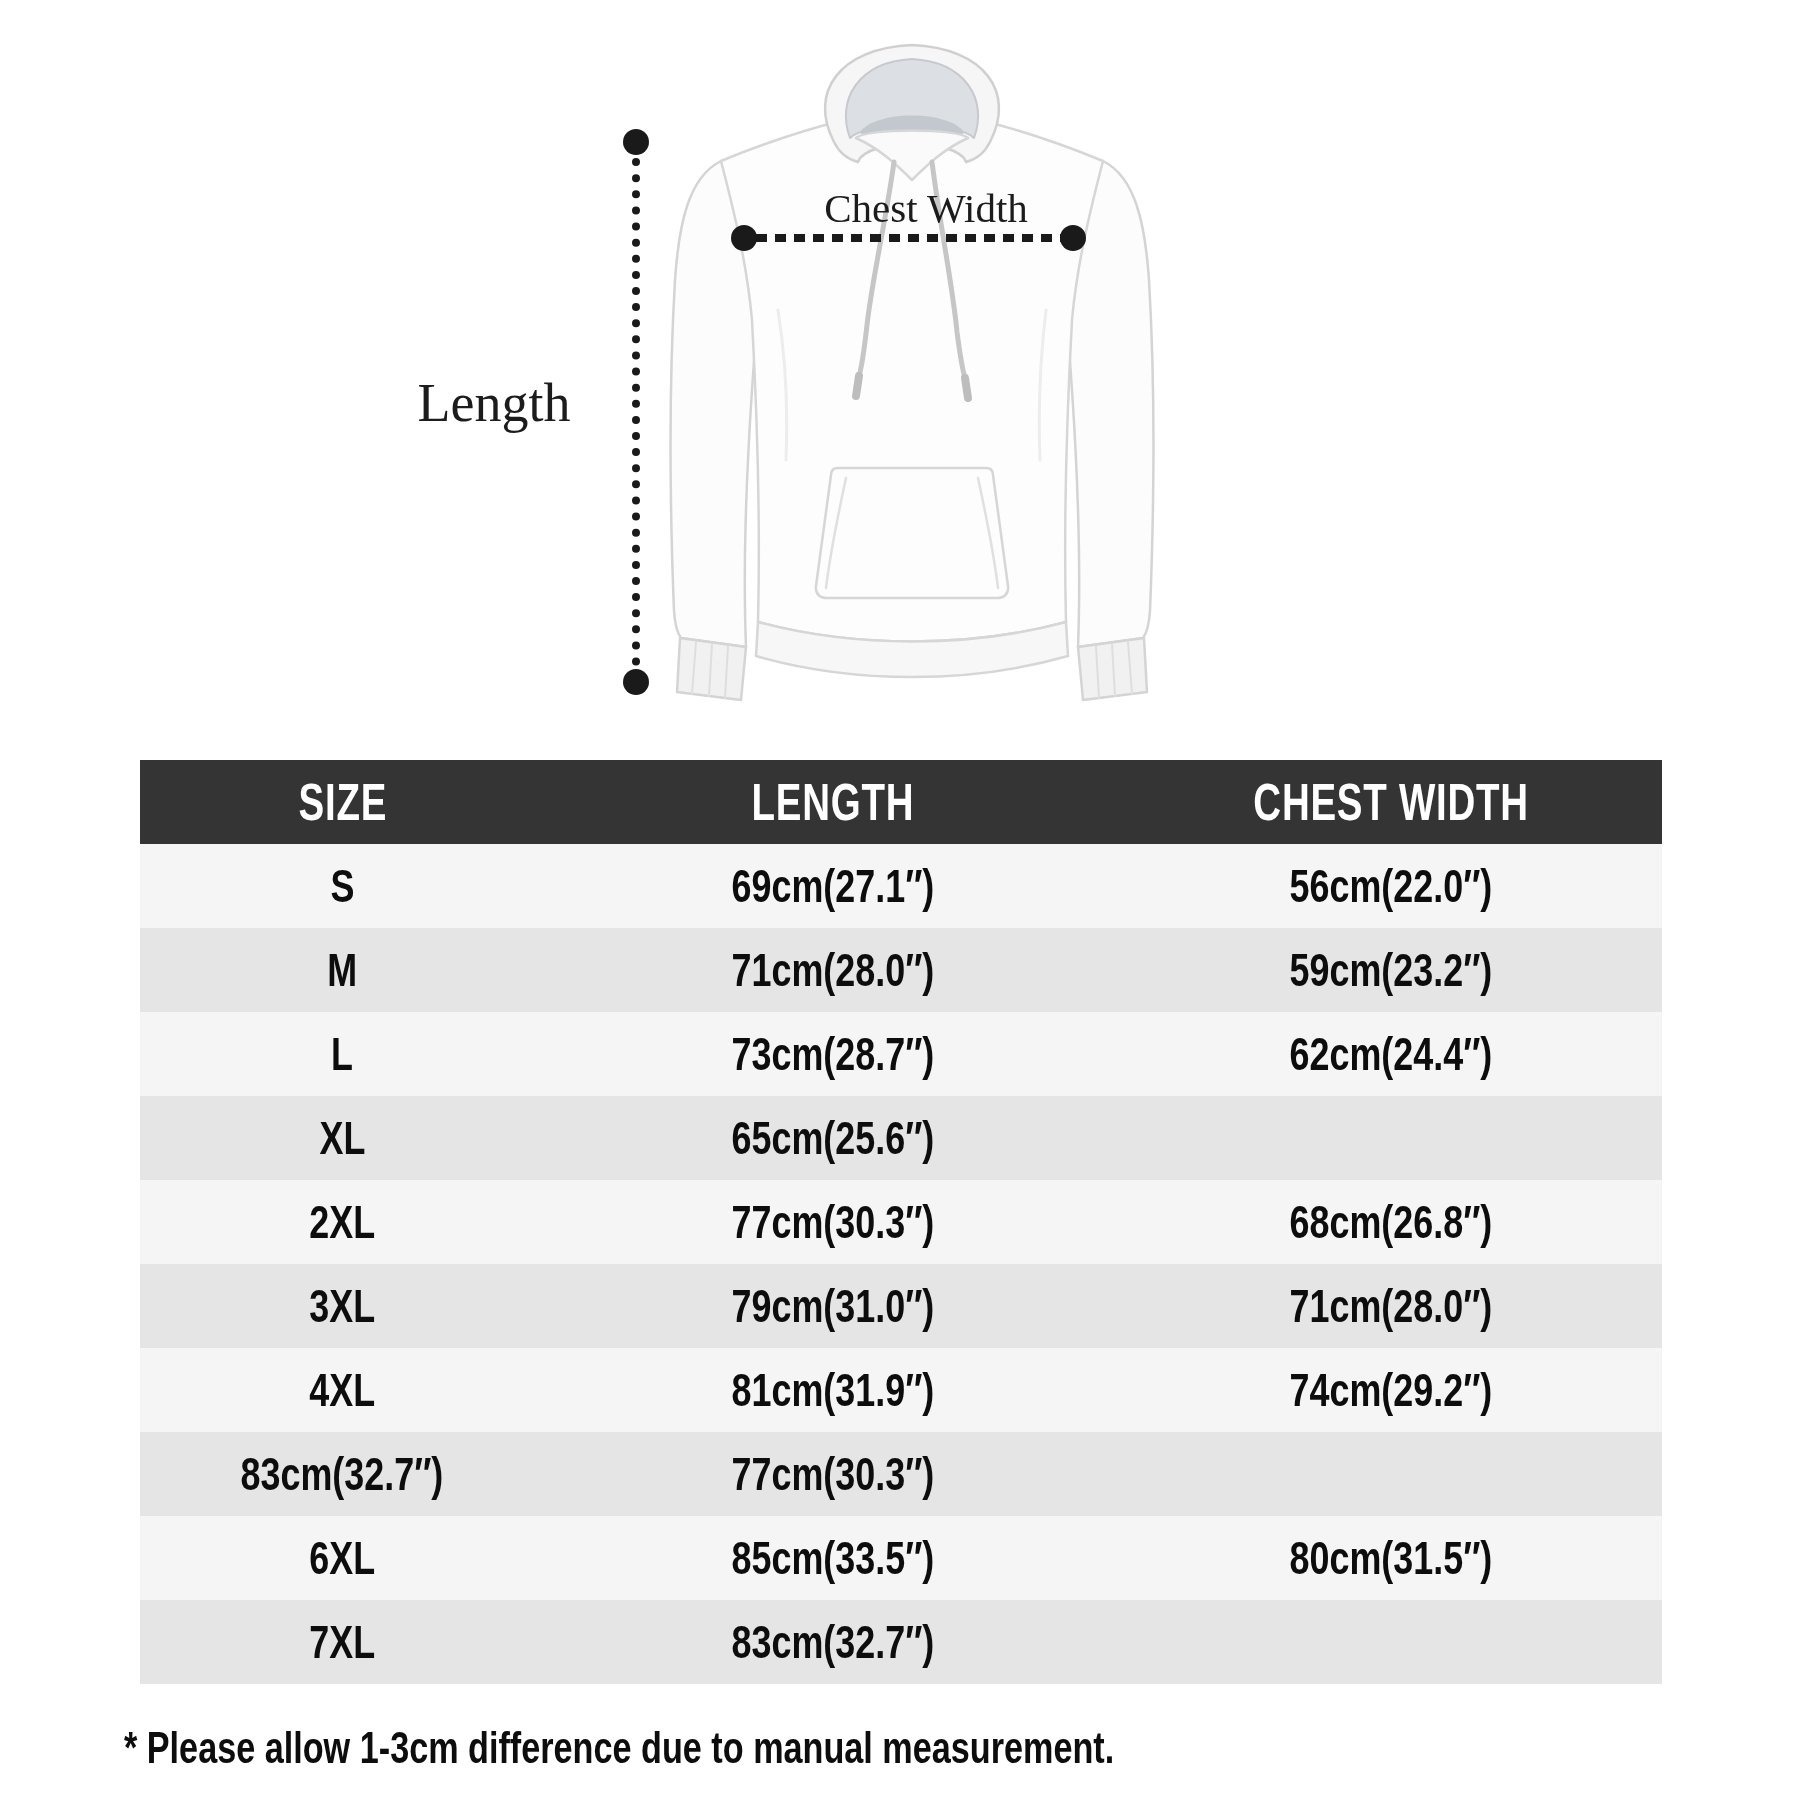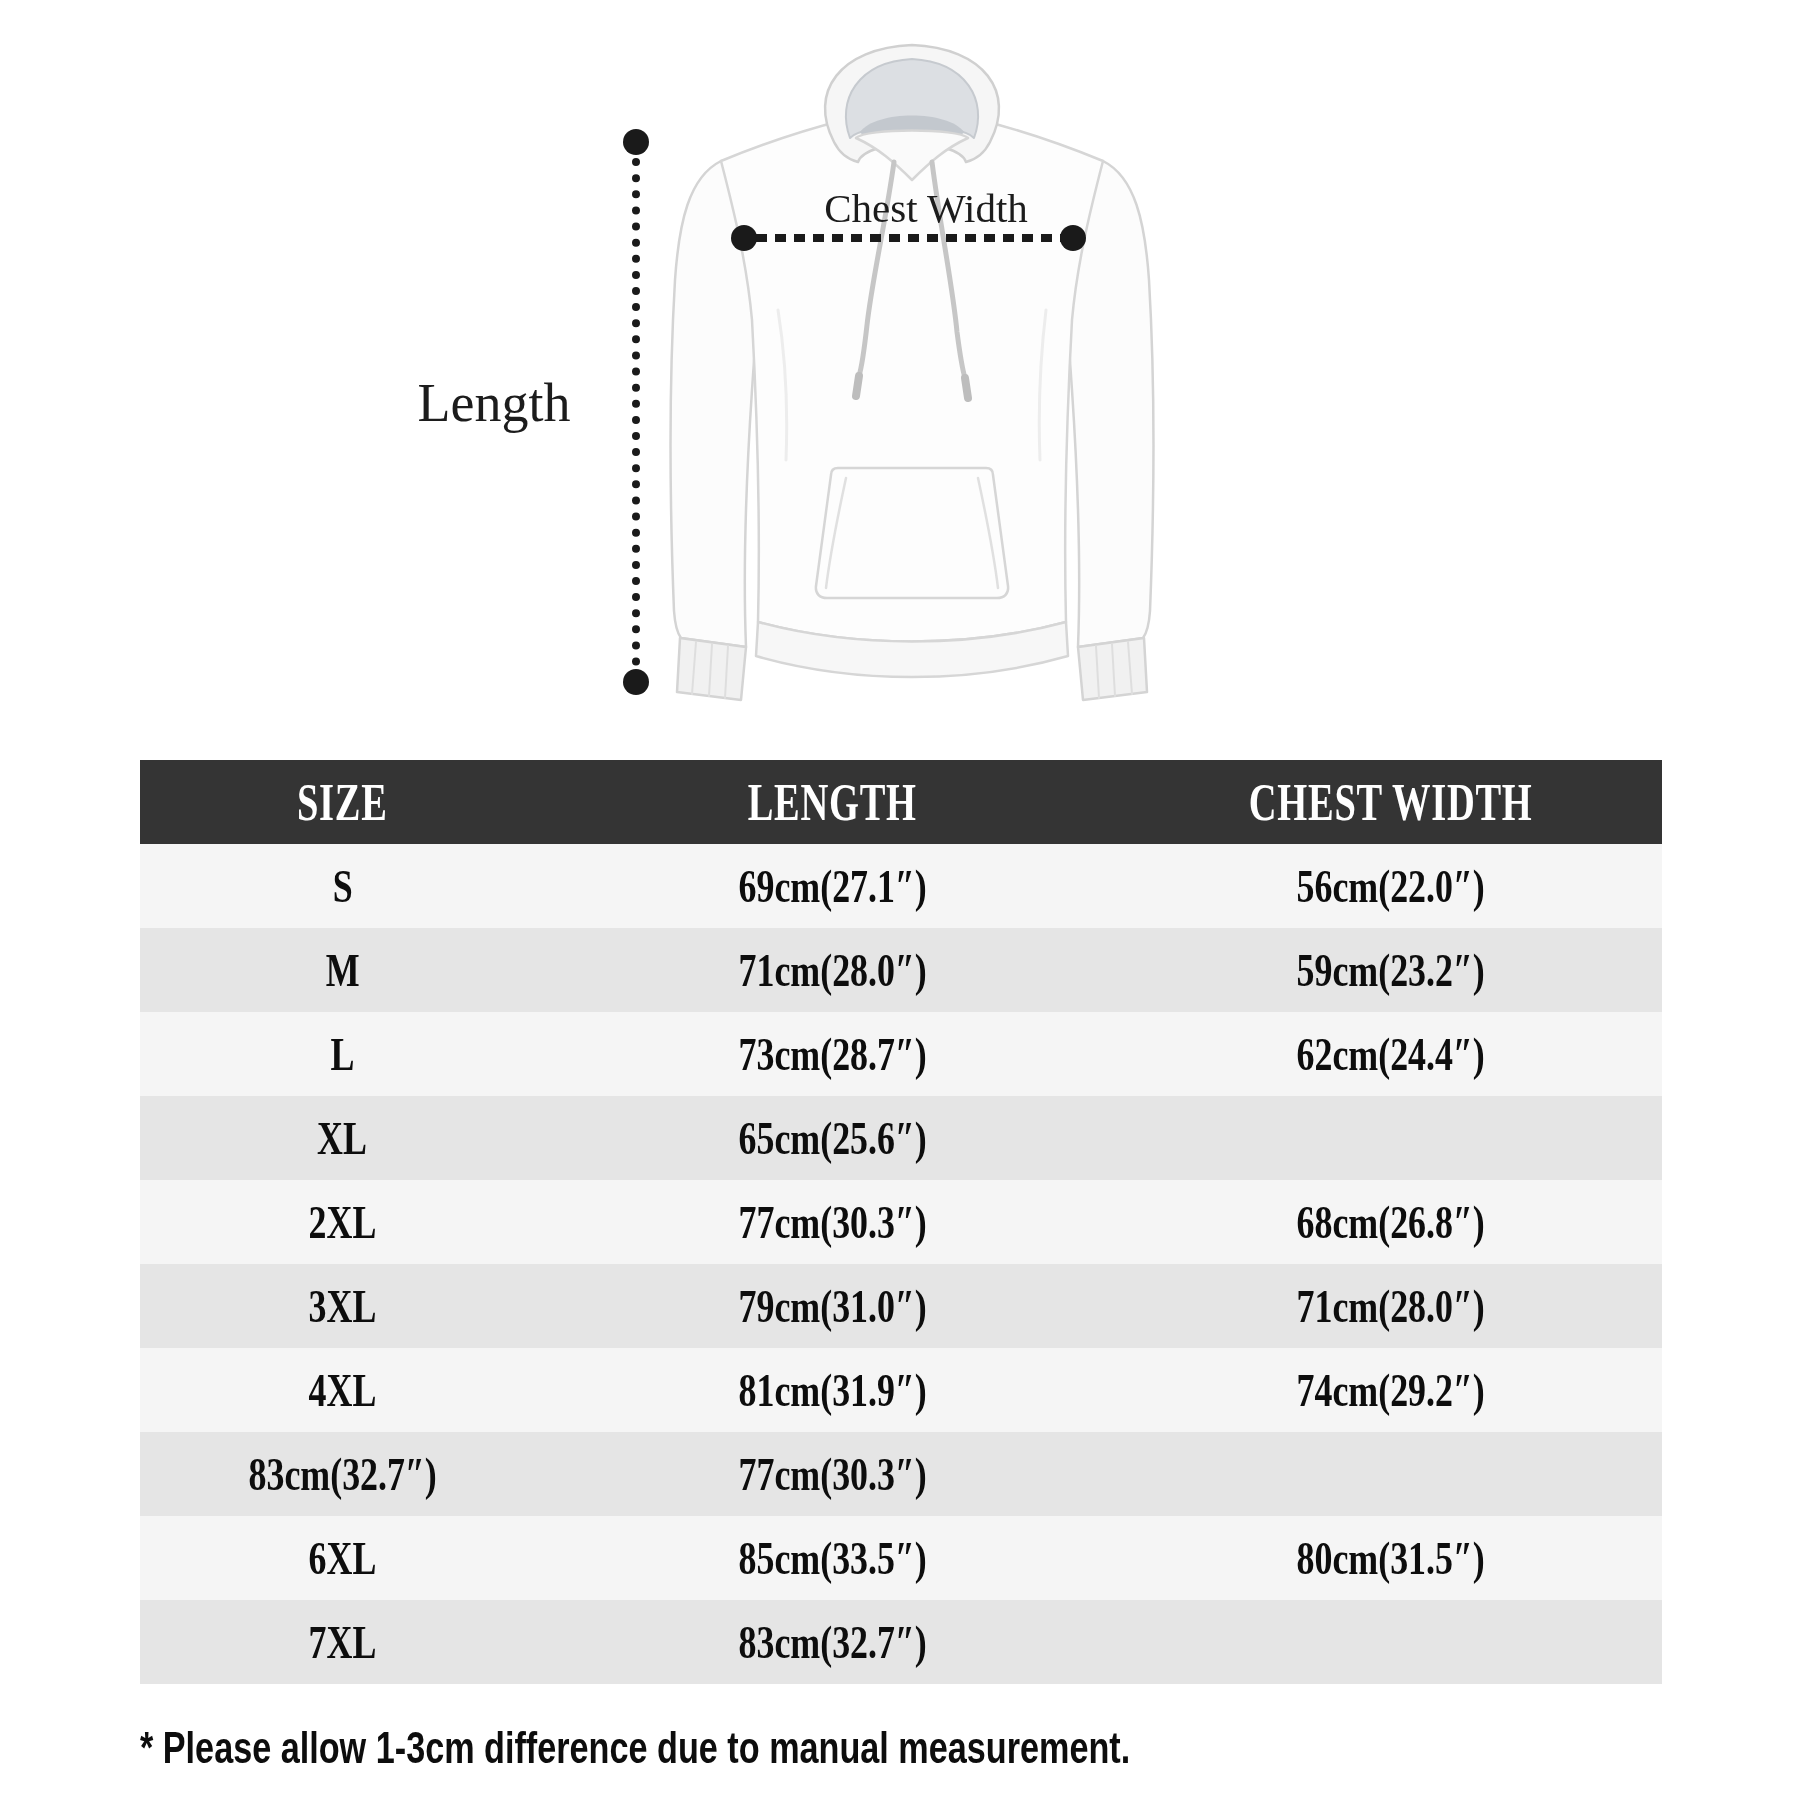--- a/index.html
+++ b/index.html
@@ -34,36 +34,36 @@
   }
   .dot{
     position:absolute;width:26px;height:26px;border-radius:50%;
     background:var(--measure-line);
   }
   .dot.v-top{left:623px;top:129px;}
   .dot.v-bottom{left:623px;top:669px;}
   .dot.h-left{left:731px;top:225px;}
   .dot.h-right{left:1060px;top:225px;}
   
-  .size-table{position:absolute;left:140px;top:760px;width:1522px;font-family:Liberation Serif, serif;}
+  .size-table{position:absolute;left:140px;top:760px;width:1522px;}
   .tr{display:grid;grid-template-columns:26.6% 37.8% 35.6%;width:100%;}
   .thead{height:84px;background:var(--header-bg);}
   .th,.td{display:flex;align-items:center;justify-content:center;overflow:visible;}
   .thead .th{
     color:var(--header-text);font-weight:700;font-size:52px;height:84px;
     letter-spacing:1px;
   }
   .row{height:84px;color:var(--body-text);font-weight:700;font-size:46px;}
   .row.odd{background:var(--row-light);}
   .row.even{background:var(--row-dark);}
   .cond{display:inline-block;transform:scaleX(0.78);white-space:nowrap;}
   .thead .cond{transform:scaleX(0.74);}
   
   .footnote{
-    position:absolute;left:140px;top:1722px;color:var(--body-text);
+    position:absolute;left:124px;top:1722px;color:var(--body-text);
     font-weight:700;font-size:45px;white-space:nowrap;
   }
   .footnote .cond{transform:scaleX(0.76);transform-origin:left center;}
 </style>
 </head>
 <body>
 
 <div class="canvas">
 
   <svg class="hoodie-svg" viewBox="0 0 700 720" aria-hidden="true">

